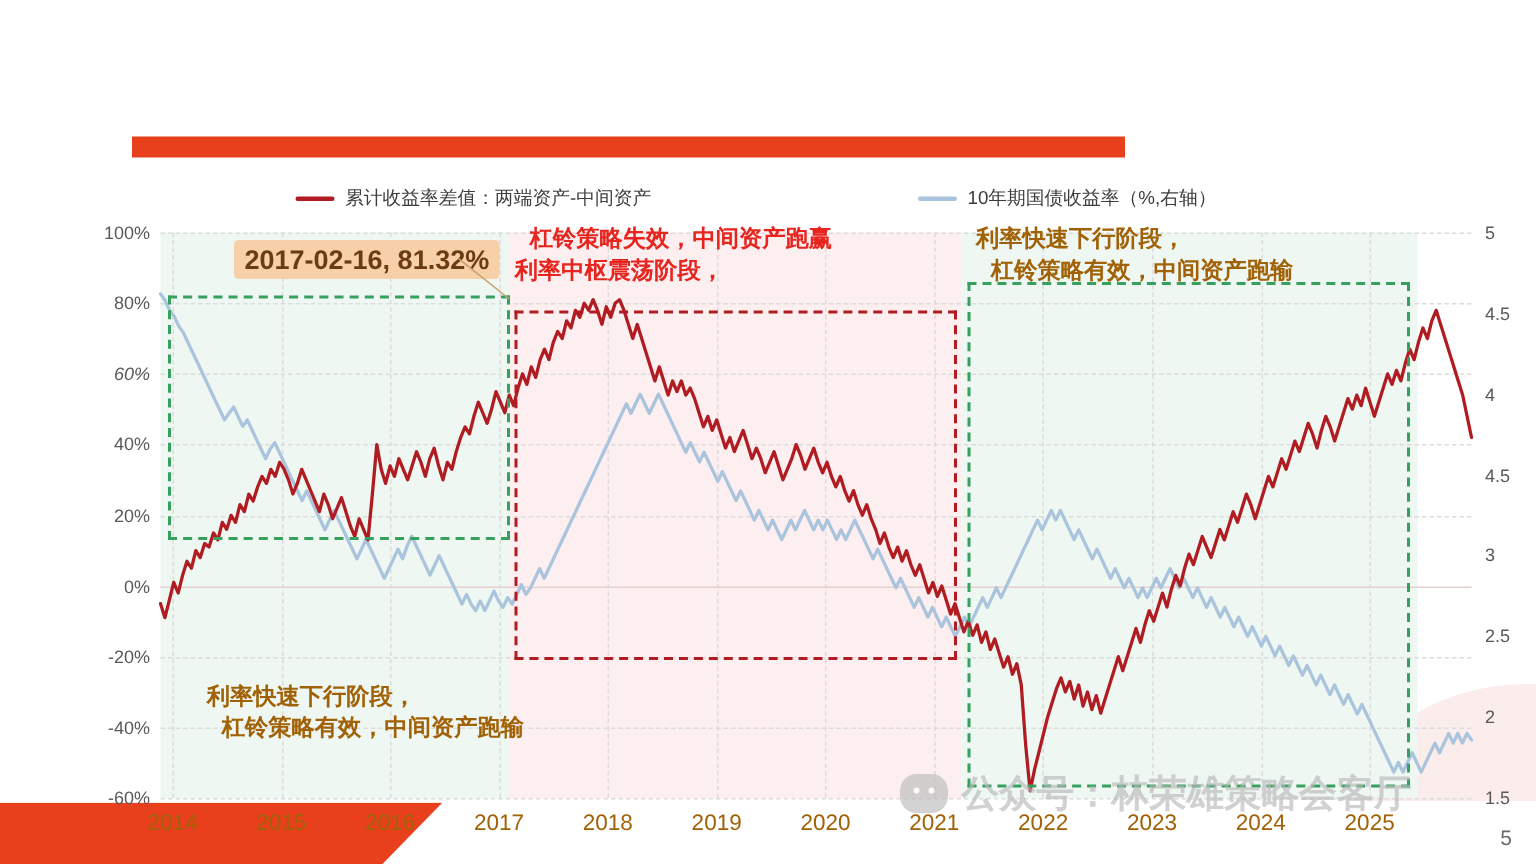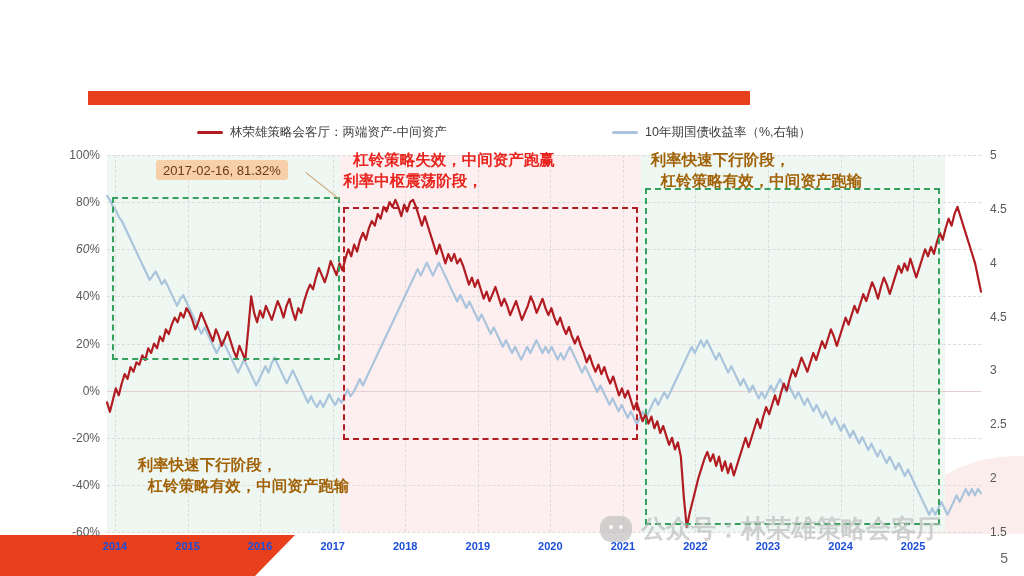--- a/index.html
+++ b/index.html
@@ -48,21 +48,21 @@
   .leg .swatch{display:block;width:26px;height:3px;border-radius:2px;}
   .leg-1{left:137px;top:4px;}
   .leg-2{left:552px;top:4px;}
 
   
   .ytick{position:absolute;right:100%;margin-right:7px;transform:translateY(-50%);
          font-size:12px;color:#595959;white-space:nowrap;}
   .y2tick{position:absolute;left:100%;margin-left:9px;transform:translateY(-50%);
          font-size:12px;color:#595959;white-space:nowrap;}
   .xtick{position:absolute;top:100%;margin-top:8px;transform:translateX(-50%);
-         font-size:11px;color:#1d4ed8;white-space:nowrap;font-weight:bold;}
+         font-size:15px;color:#a16207;white-space:nowrap;font-weight:normal;}
 
   .gridline{position:absolute;left:0;width:100%;height:0;border-top:1px dashed #dcdcdc;}
   .gridline.zero{border-top:1px solid #e6cfcf;}
   .vgrid{position:absolute;top:0;height:100%;width:0;border-left:1px dashed #dcdcdc;}
 
   
   .band{position:absolute;top:0;height:100%;}
   .band.green{background:#eef7f1;}
   .band.red{background:#fdeef0;}
 
@@ -72,21 +72,21 @@
   .box.red{border:2.5px dashed #B01C21;}
 
   
   .annot{position:absolute;font-size:15.5px;font-weight:bold;line-height:1.35;white-space:nowrap;}
   .annot.green{color:#a16207;}
   .annot.red{color:#E8241E;}
 
   
   .datalabel{
     position:absolute;background:#f7cfa8;color:#6b3b12;
-    font-size:13px;font-weight:normal;padding:2.5px 7px;border-radius:3px;
+    font-size:18px;font-weight:bold;padding:2.5px 7px;border-radius:3px;
     white-space:nowrap;
   }
   .leader{position:absolute;border-top:1px solid #c9a06e;transform-origin:0 0;}
 
   
   .watermark{
     position:absolute;left:600px;top:512px;display:flex;align-items:center;gap:9px;
     font-size:25px;color:#b9b9b9;opacity:.65;font-weight:bold;white-space:nowrap;
     pointer-events:none;
   }
@@ -113,21 +113,21 @@
   <div class="corner-bar"></div>
   <div class="corner-blob"></div>
 
   <div class="title-rule"></div>
 
   <div class="chart">
 
     <div class="legend">
       <div class="leg leg-1">
         <span class="swatch" id="sw1" style="background: rgb(176, 28, 33);"></span>
-        <span>林荣雄策略会客厅：两端资产-中间资产</span>
+        <span>累计收益率差值：两端资产-中间资产</span>
       </div>
       <div class="leg leg-2">
         <span class="swatch" id="sw2" style="background: rgb(169, 196, 220);"></span>
         <span>10年期国债收益率（%,右轴）</span>
       </div>
     </div>
 
     <div class="plot" id="plot">
 
     <div class="band green" style="left: 0px; width: 232.964px;"></div>

